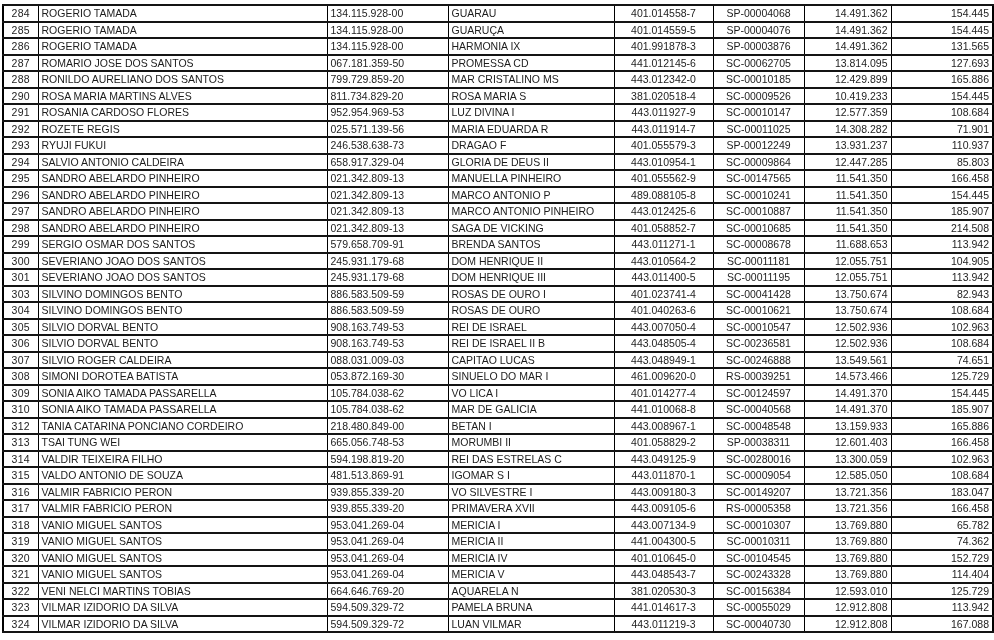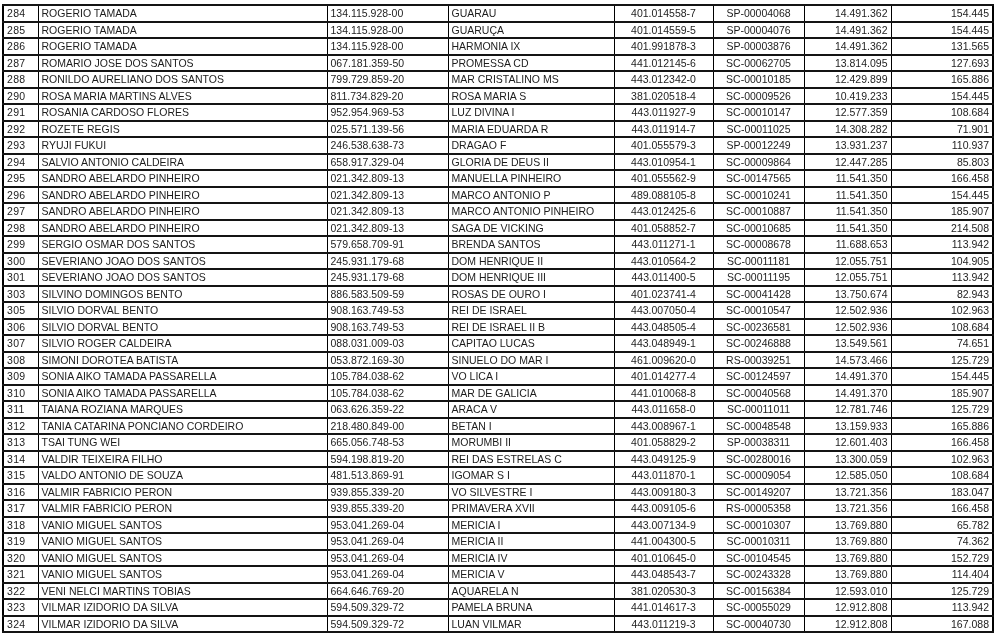--- a/index.html
+++ b/index.html
@@ -42,21 +42,21 @@
     border-bottom: 2px solid #141414;
     padding: 0 3px;
     font-size: 10.5px;
     line-height: 12px;
     color: #1c1c1c;
     white-space: nowrap;
     overflow: hidden;
     background: #ffffff;
   }
   td.col-0 {
-    text-align: left;
+    text-align: center;
     font-size: 13px;
     letter-spacing: 0.3px;
     color: #111111;
     padding: 0 1px;
   }
   td.col-1, td.col-2, td.col-3 { text-align: left; }
   td.col-4, td.col-5 { text-align: center; }
   td.col-6, td.col-7 { text-align: right; }
 </style>
 </head>
@@ -251,20 +251,30 @@
           <td class="col-0">303</td>
           <td class="col-1">SILVINO DOMINGOS BENTO</td>
           <td class="col-2">886.583.509-59</td>
           <td class="col-3">ROSAS DE OURO I</td>
           <td class="col-4">401.023741-4</td>
           <td class="col-5">SC-00041428</td>
           <td class="col-6">13.750.674</td>
           <td class="col-7">82.943</td>
         </tr>
         <tr>
+          <td class="col-0">304</td>
+          <td class="col-1">SILVINO DOMINGOS BENTO</td>
+          <td class="col-2">886.583.509-59</td>
+          <td class="col-3">ROSAS DE OURO</td>
+          <td class="col-4">401.040263-6</td>
+          <td class="col-5">SC-00010621</td>
+          <td class="col-6">13.750.674</td>
+          <td class="col-7">108.684</td>
+        </tr>
+        <tr>
           <td class="col-0">305</td>
           <td class="col-1">SILVIO DORVAL BENTO</td>
           <td class="col-2">908.163.749-53</td>
           <td class="col-3">REI DE ISRAEL</td>
           <td class="col-4">443.007050-4</td>
           <td class="col-5">SC-00010547</td>
           <td class="col-6">12.502.936</td>
           <td class="col-7">102.963</td>
         </tr>
         <tr>
@@ -311,30 +321,20 @@
           <td class="col-0">310</td>
           <td class="col-1">SONIA AIKO TAMADA PASSARELLA</td>
           <td class="col-2">105.784.038-62</td>
           <td class="col-3">MAR DE GALICIA</td>
           <td class="col-4">441.010068-8</td>
           <td class="col-5">SC-00040568</td>
           <td class="col-6">14.491.370</td>
           <td class="col-7">185.907</td>
         </tr>
         <tr>
-          <td class="col-0">311</td>
-          <td class="col-1">TAIANA ROZIANA MARQUES</td>
-          <td class="col-2">063.626.359-22</td>
-          <td class="col-3">ARACA V</td>
-          <td class="col-4">443.011658-0</td>
-          <td class="col-5">SC-00011011</td>
-          <td class="col-6">12.781.746</td>
-          <td class="col-7">125.729</td>
-        </tr>
-        <tr>
           <td class="col-0">312</td>
           <td class="col-1">TANIA CATARINA PONCIANO CORDEIRO</td>
           <td class="col-2">218.480.849-00</td>
           <td class="col-3">BETAN I</td>
           <td class="col-4">443.008967-1</td>
           <td class="col-5">SC-00048548</td>
           <td class="col-6">13.159.933</td>
           <td class="col-7">165.886</td>
         </tr>
         <tr>

